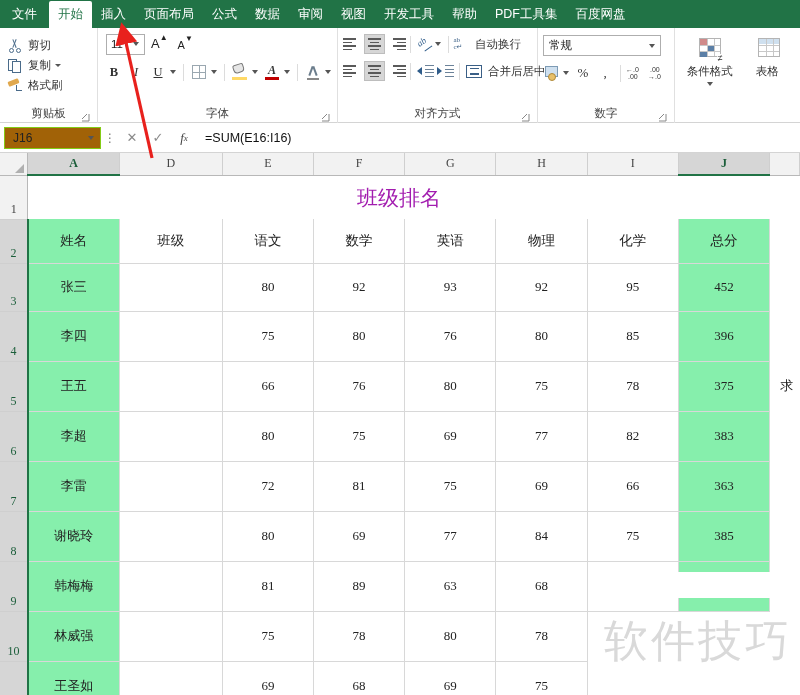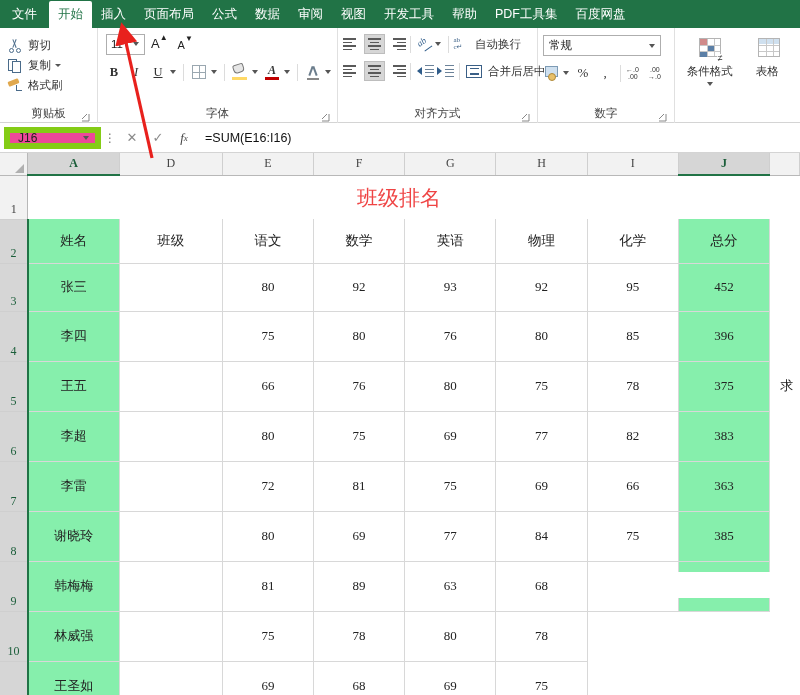--- a/index.html
+++ b/index.html
@@ -261,21 +261,21 @@
   .sty-txt { font-size:11.5px; color:#333; margin-top:2px; white-space:nowrap; }
 
   
   .fbar {
     position: absolute; top: 123px; left: 0; width: 800px; height: 30px;
     background: #fff; display: flex; align-items: center;
     border-bottom: 1px solid #d4d4d4;
   }
   .namebox {
     width: 97px; height: 22px; margin-left: 4px;
-    border: 6px solid #84cc16; background:#ec4899;
+    border: 1px solid #84cc16; background:#a16207;
     display:flex; align-items:center; padding:0 3px 0 8px;
     font-size:12px; color:#222;
   }
   .namebox .cv{margin-left:auto;width:0;height:0;border-left:3.5px solid transparent;
     border-right:3.5px solid transparent;border-top:4px solid #555;margin-right:3px;}
   .fb-dots { width:18px; text-align:center; color:#7a7a7a; font-size:12px; letter-spacing:0; }
   .fb-btns { display:flex; align-items:center; gap:0px; }
   .fb-btn { width:26px; height:22px; display:flex; align-items:center; justify-content:center;
      font-size:13px; color:#8a8a8a; }
   .fb-btn.fx { font-family:"Liberation Serif", serif; font-style:italic; color:#444; font-size:13px; }
@@ -319,21 +319,21 @@
   th.rowh.selh { background:#d6d6d6; color:#1b5e3a; border-right:2px solid #217346; }
   td.cell {
     border-right:1px solid #d8d8d8; border-bottom:1px solid #d8d8d8;
     font-size:13px; color:#222; text-align:center;
     font-family:"Liberation Serif", "DejaVu Serif", serif;
     overflow:hidden; white-space:nowrap;
   }
   td.blank { border-right:none; border-bottom:none; }
   td.sel { background:#86efac; }
   td.title {
-    font-size:21px; color:#ef4444; text-align:center;
+    font-size:21px; color:#a21caf; text-align:center;
     font-family:"Liberation Serif","DejaVu Serif",serif;
     border:none;
   }
   td.hdr { font-size:13.5px; }
   .spill { text-align:left; padding-left:4px; font-size:13px; }
 
   
   .wA{width:92px}.wD{width:104px}.wE{width:92px}.wF{width:92px}
   .wG{width:92px}.wH{width:92px}.wI{width:92px}.wJ{width:92px}.wK{width:30px}
 
@@ -811,20 +811,21 @@
         <td class="cell" style="border-right:none;border-bottom:none"></td>
         <td class="cell" style="border-right:none;border-bottom:none"></td>
         <td class="blank"></td>
       </tr>
     </tbody>
       </table>
   </div>
 
   <div class="clipmask"></div>
 
+  <div class="watermark">软件技巧</div>
 
   <svg class="arrow-svg" viewBox="0 0 800 695">
     <defs>
       <marker id="ah" markerWidth="7" markerHeight="7" refX="3.2" refY="3.5" orient="auto">
         <polygon points="0,0 7,3.5 0,7" fill="#e8211d"></polygon>
       </marker>
     </defs>
     <line x1="152" y1="158" x2="124" y2="34" stroke="#e8211d" stroke-width="3.2" marker-end="url(#ah)"></line>
   </svg>
 

